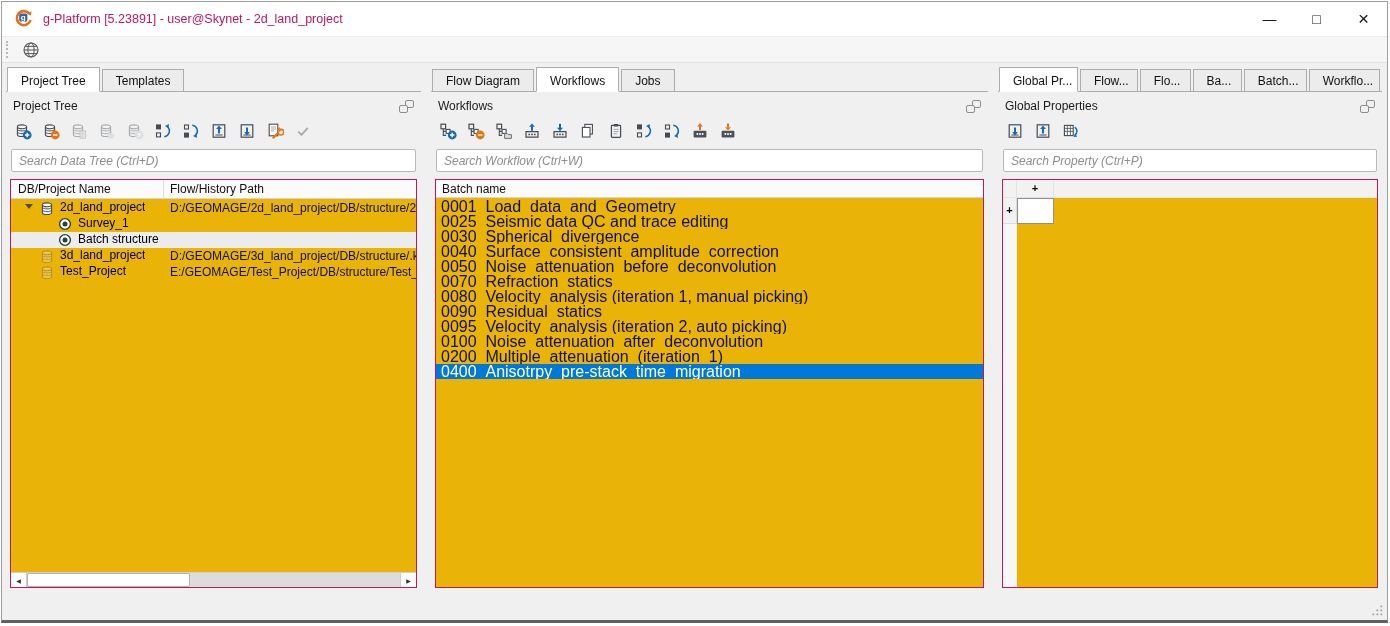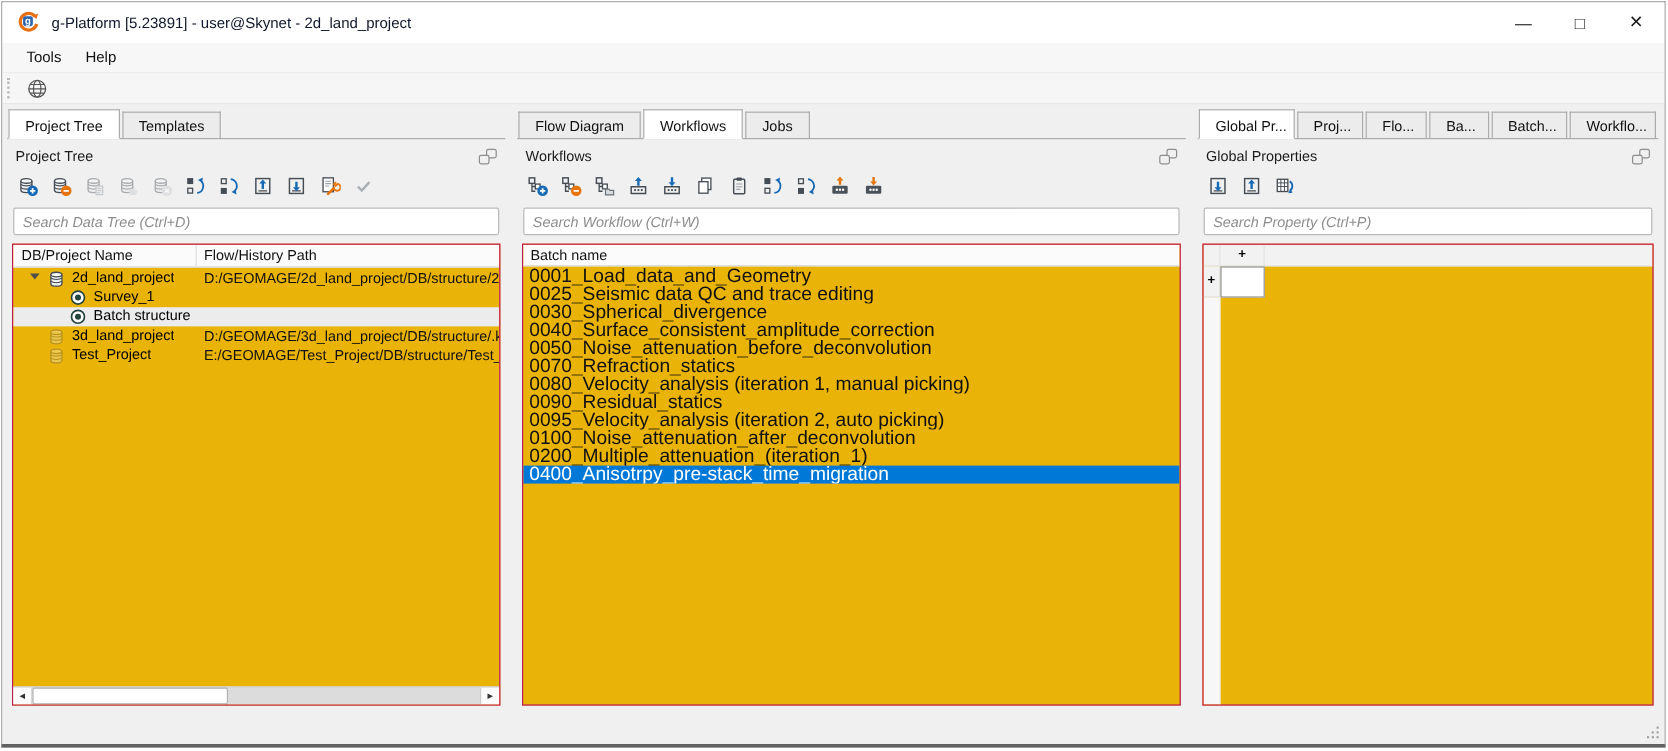--- a/index.html
+++ b/index.html
@@ -2,21 +2,21 @@
 <html><head>
 <meta charset="utf-8">
 <style>
   *{box-sizing:border-box;margin:0;padding:0}
   html,body{width:1390px;height:626px;background:#fff;font-family:"Liberation Sans",sans-serif;overflow:hidden}
   .window{position:absolute;left:1px;top:1px;width:1387px;height:622px;background:#f0f0f0;
           border:1px solid #9e9e9e;border-bottom:3px solid #616161;display:flex;flex-direction:column}
   
   .titlebar{height:34px;background:#fff;display:flex;align-items:center;padding:0 0 0 12px;flex:none}
   .app-icon{width:20px;height:20px;margin-right:9px;flex:none}
-  .title-text{font-size:12.5px;color:#0f172a}
+  .title-text{font-size:12.5px;color:#be185d}
   .win-controls{margin-left:auto;display:flex;height:100%}
   .win-btn{width:47px;display:flex;align-items:center;justify-content:center;font-size:14px;color:#1a1a1a;cursor:default}
   .win-btn.close{font-size:19px;font-weight:300}
   
   .menubar{height:24px;background:#f7f7f7;display:flex;align-items:center;padding-left:10px;flex:none}
   .menu-item{font-size:12.5px;padding:3px 10px;color:#111}
   .appbar{height:27px;background:#f6f6f6;border-top:1px solid #ececec;border-bottom:1px solid #e2e2e2;
           display:flex;align-items:center;flex:none;padding-left:4px}
   .grip{width:6px;height:17px;border-left:2px dotted #b8b8b8;margin-right:8px}
   .tool-btn{width:22px;height:22px;display:flex;align-items:center;justify-content:center}
@@ -103,24 +103,20 @@
       </svg>
     </span>
     <span class="title-text">g-Platform [5.23891] - user@Skynet - 2d_land_project</span>
     <div class="win-controls">
       <div class="win-btn">—</div>
       <div class="win-btn">□</div>
       <div class="win-btn close">×</div>
     </div>
   </div>
 
-  <div class="menubar">
-      <div class="menu-item">Tools</div>
-      <div class="menu-item">Help</div>
-    </div>
 
   <div class="appbar">
     <span class="grip"></span>
     <span class="tool-btn">
       <svg viewBox="0 0 18 18">
         <circle cx="9" cy="9" r="7" fill="none" stroke="#555" stroke-width="1.1"></circle>
         <ellipse cx="9" cy="9" rx="3.1" ry="7" fill="none" stroke="#555" stroke-width="1"></ellipse>
         <path d="M2 9h14M3.2 5.4h11.6M3.2 12.6h11.6" stroke="#555" stroke-width="1" fill="none"></path>
       </svg>
     </span>
@@ -445,21 +441,21 @@
               <div class="list-item">0200_Multiple_attenuation_(iteration_1)</div>
               <div class="list-item selected">0400_Anisotrpy_pre-stack_time_migration</div>
             </div>
         </div>
       </div>
     </section>
 
     <section class="dock" id="dock-right">
       <div class="tabbar">
           <div class="tab active">Global Pr...</div>
-          <div class="tab">Proj...</div>
+          <div class="tab">Flow...</div>
           <div class="tab">Flo...</div>
           <div class="tab">Ba...</div>
           <div class="tab">Batch...</div>
           <div class="tab">Workflo...</div>
         </div>
       <div class="dock-frame">
         <div class="dock-header">
           <span class="dock-title">Global Properties</span>
           <span class="float-btn">
               <i class="sq1"></i>

